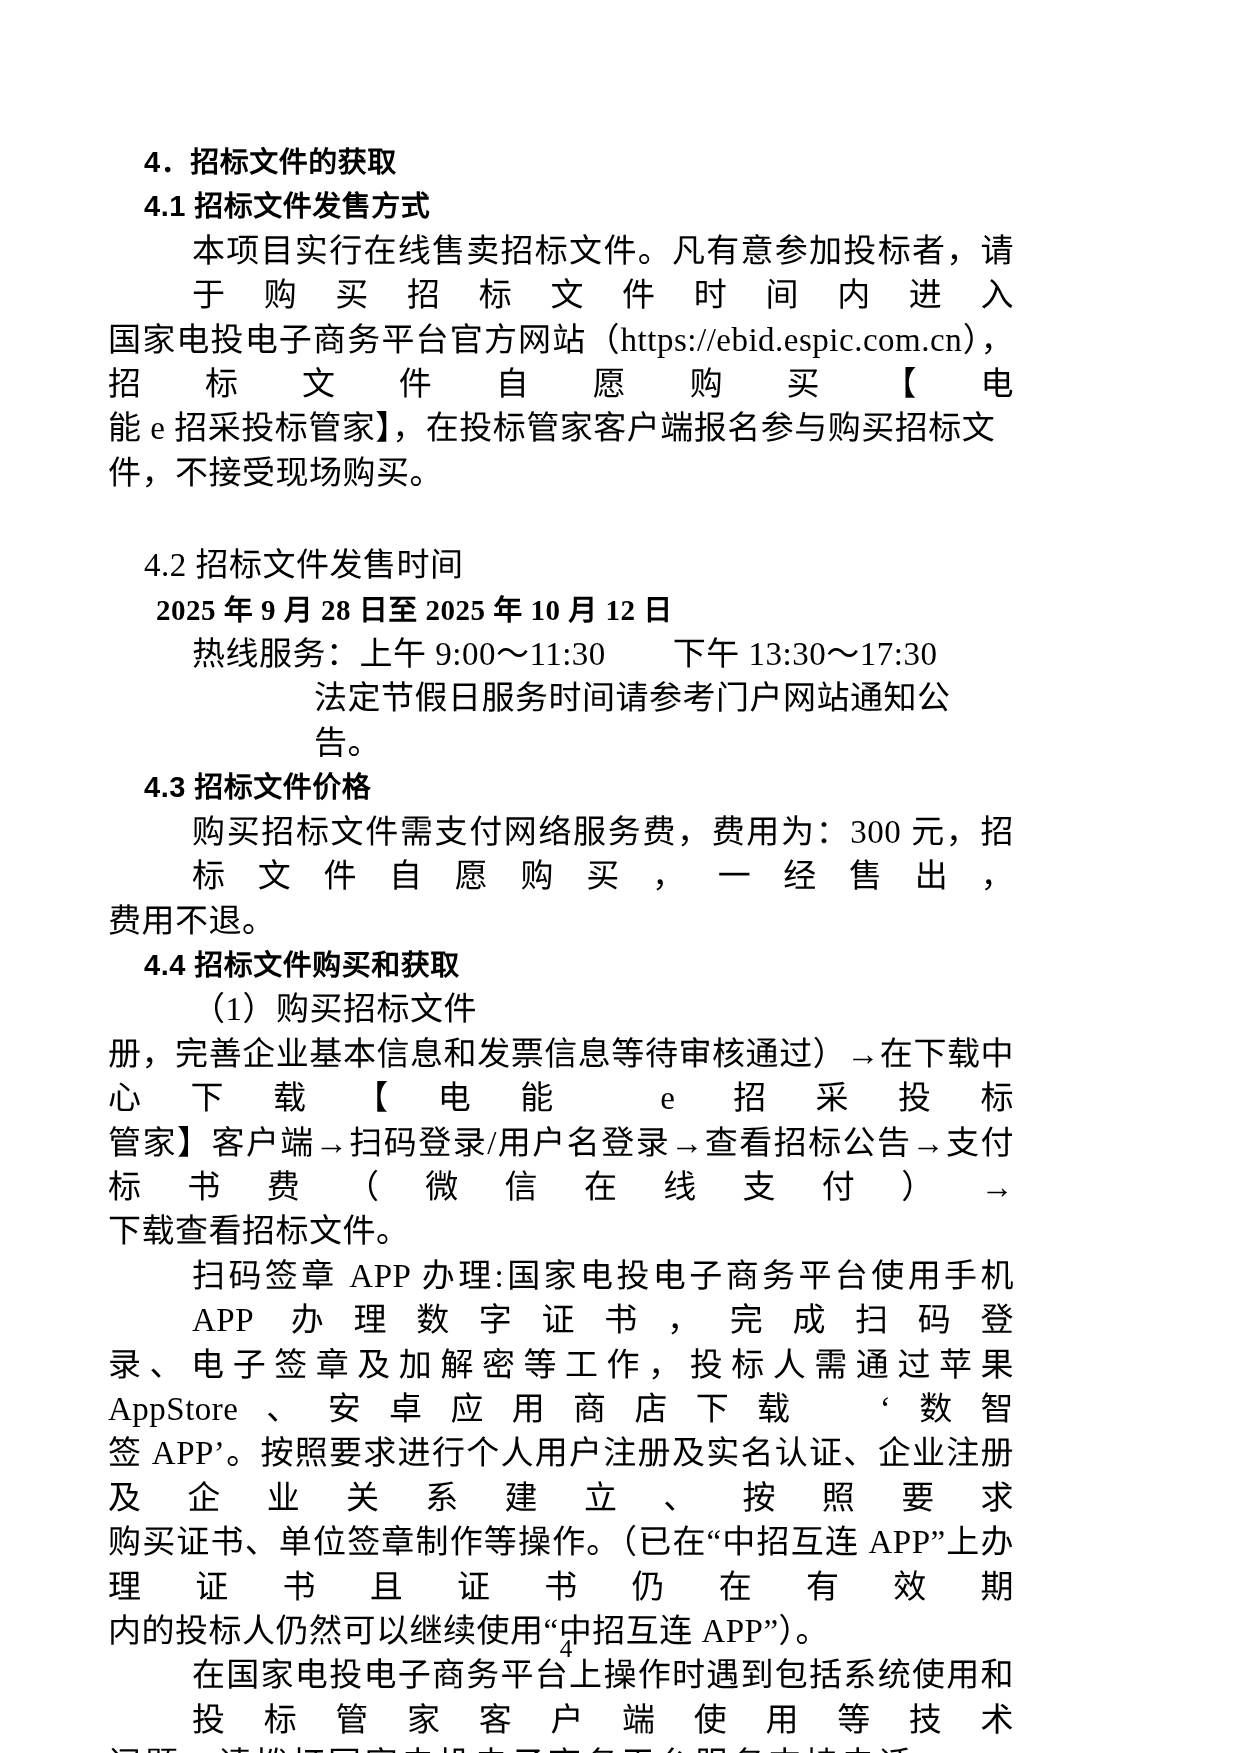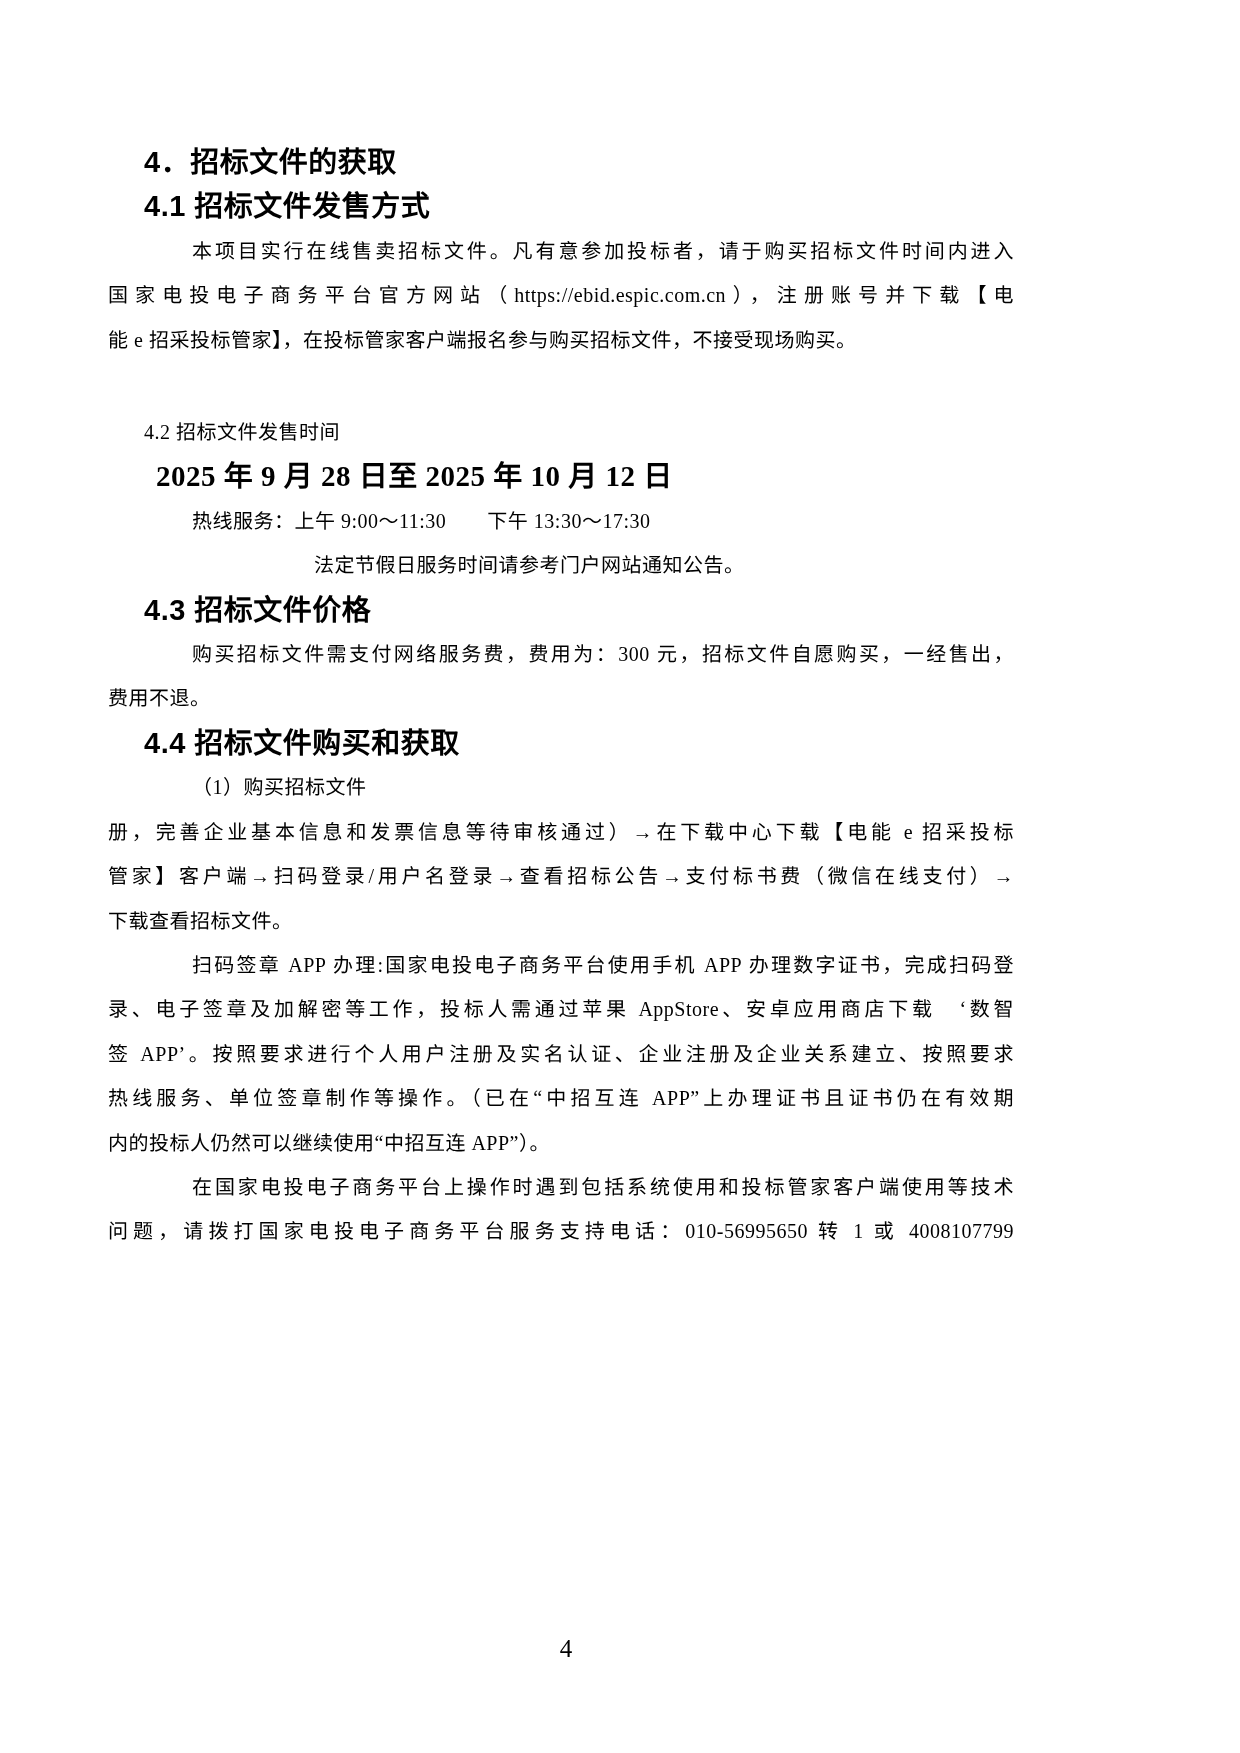--- a/index.html
+++ b/index.html
@@ -13,21 +13,21 @@
     position: relative;
     width: 1132px; height: 1753px;
     background: #ffffff;
     overflow: hidden;
   }
   .content {
     display: block;
     padding: 140px 118px 0 108px;
   }
   .line {
-    font-size: 20px;
+    font-size: 33px;
     line-height: 44.4px;
     white-space: pre-wrap;
     letter-spacing: 0.5px;
   }
   
   .r-heading-bold {
     font-family: "Liberation Sans", "DejaVu Sans", sans-serif;
     font-weight: bold;
     font-size: 29px;
     margin-left: 36px;
@@ -55,36 +55,36 @@
   }
 </style>
 </head>
 <body>
 
 <div class="page">
   <main class="content">
       <div class="line r-heading-bold">4．招标文件的获取</div>
       <div class="line r-heading-bold">4.1 招标文件发售方式</div>
       <div class="line r-para-first j">本项目实行在线售卖招标文件。凡有意参加投标者，请于购买招标文件时间内进入</div>
-      <div class="line r-para-line j">国家电投电子商务平台官方网站（https://ebid.espic.com.cn），注册账号并下载【电</div>
+      <div class="line r-para-line j">国家电投电子商务平台官方网站（https://ebid.espic.com.cn），招标文件自愿购买【电</div>
       <div class="line r-para-line">能 e 招采投标管家】，在投标管家客户端报名参与购买招标文件，不接受现场购买。</div>
       <div class="line r-heading-plain">4.2 招标文件发售时间</div>
       <div class="line r-date">2025 年 9 月 28 日至 2025 年 10 月 12 日</div>
       <div class="line r-hotline">热线服务：上午 9:00～11:30　　下午 13:30～17:30</div>
       <div class="line r-holiday">法定节假日服务时间请参考门户网站通知公告。</div>
       <div class="line r-heading-bold">4.3 招标文件价格</div>
       <div class="line r-para-first j">购买招标文件需支付网络服务费，费用为：300 元，招标文件自愿购买，一经售出，</div>
       <div class="line r-para-line">费用不退。</div>
       <div class="line r-heading-bold">4.4 招标文件购买和获取</div>
       <div class="line r-list-item">（1）购买招标文件</div>
       <div class="line r-para-line j">册，完善企业基本信息和发票信息等待审核通过）→在下载中心下载【电能 e 招采投标</div>
       <div class="line r-para-line j">管家】客户端→扫码登录/用户名登录→查看招标公告→支付标书费（微信在线支付）→</div>
       <div class="line r-para-line">下载查看招标文件。</div>
       <div class="line r-para-first j">扫码签章 APP 办理:国家电投电子商务平台使用手机 APP 办理数字证书，完成扫码登</div>
       <div class="line r-para-line j">录、电子签章及加解密等工作，投标人需通过苹果 AppStore、安卓应用商店下载　‘数智</div>
       <div class="line r-para-line j">签 APP’。按照要求进行个人用户注册及实名认证、企业注册及企业关系建立、按照要求</div>
-      <div class="line r-para-line j">热线服务、单位签章制作等操作。（已在“中招互连 APP”上办理证书且证书仍在有效期</div>
+      <div class="line r-para-line j">购买证书、单位签章制作等操作。（已在“中招互连 APP”上办理证书且证书仍在有效期</div>
       <div class="line r-para-line">内的投标人仍然可以继续使用“中招互连 APP”）。</div>
       <div class="line r-para-first j">在国家电投电子商务平台上操作时遇到包括系统使用和投标管家客户端使用等技术</div>
       <div class="line r-para-line j">问题，请拨打国家电投电子商务平台服务支持电话：010-56995650 转 1 或 4008107799</div>
     </main>
   <footer class="page-number">4</footer>
 </div>
 
 </body></html>

